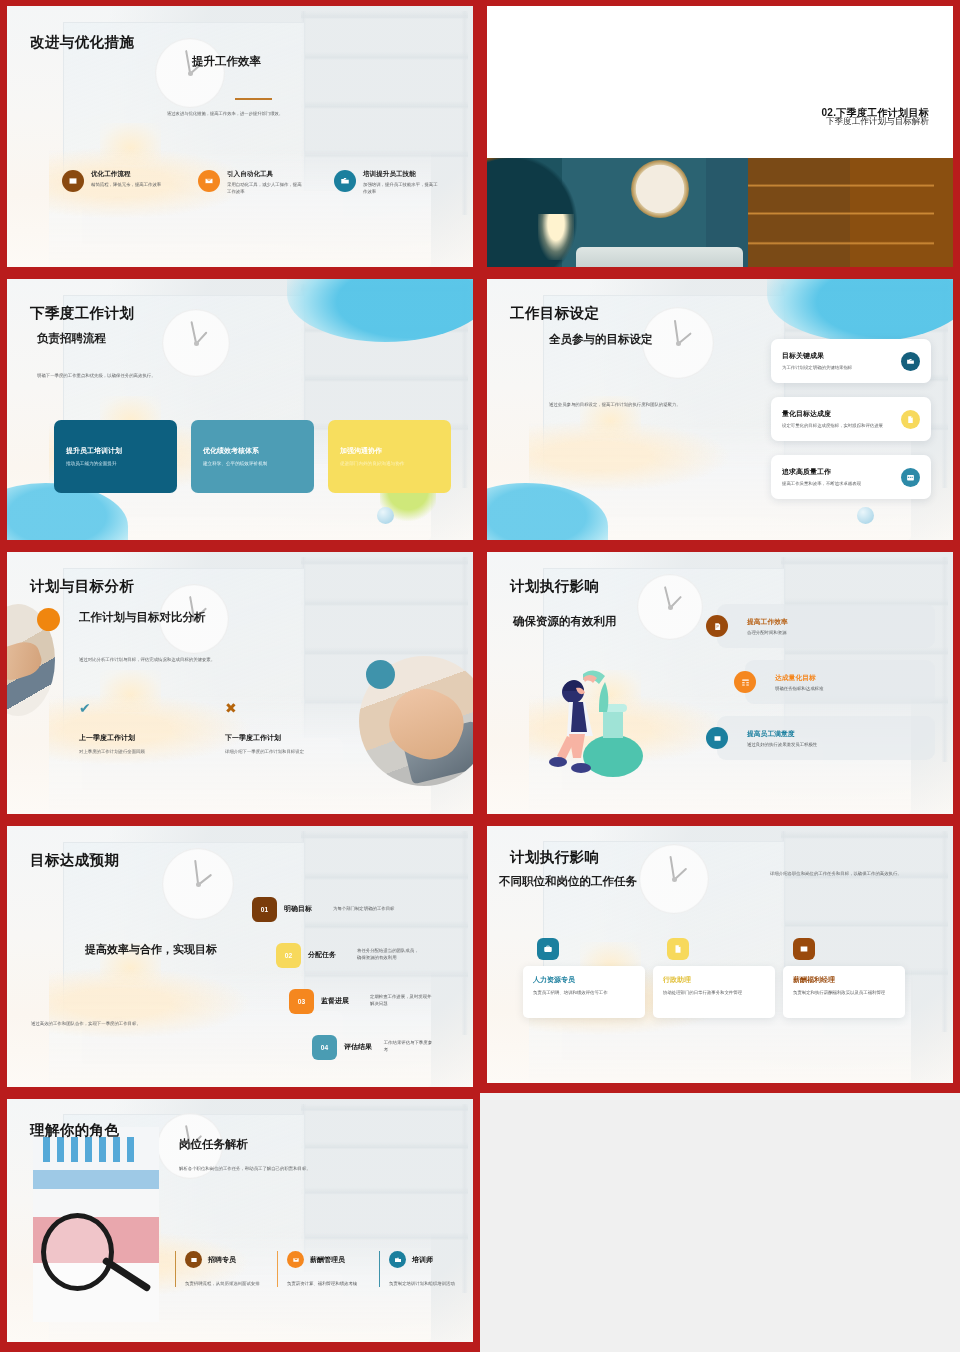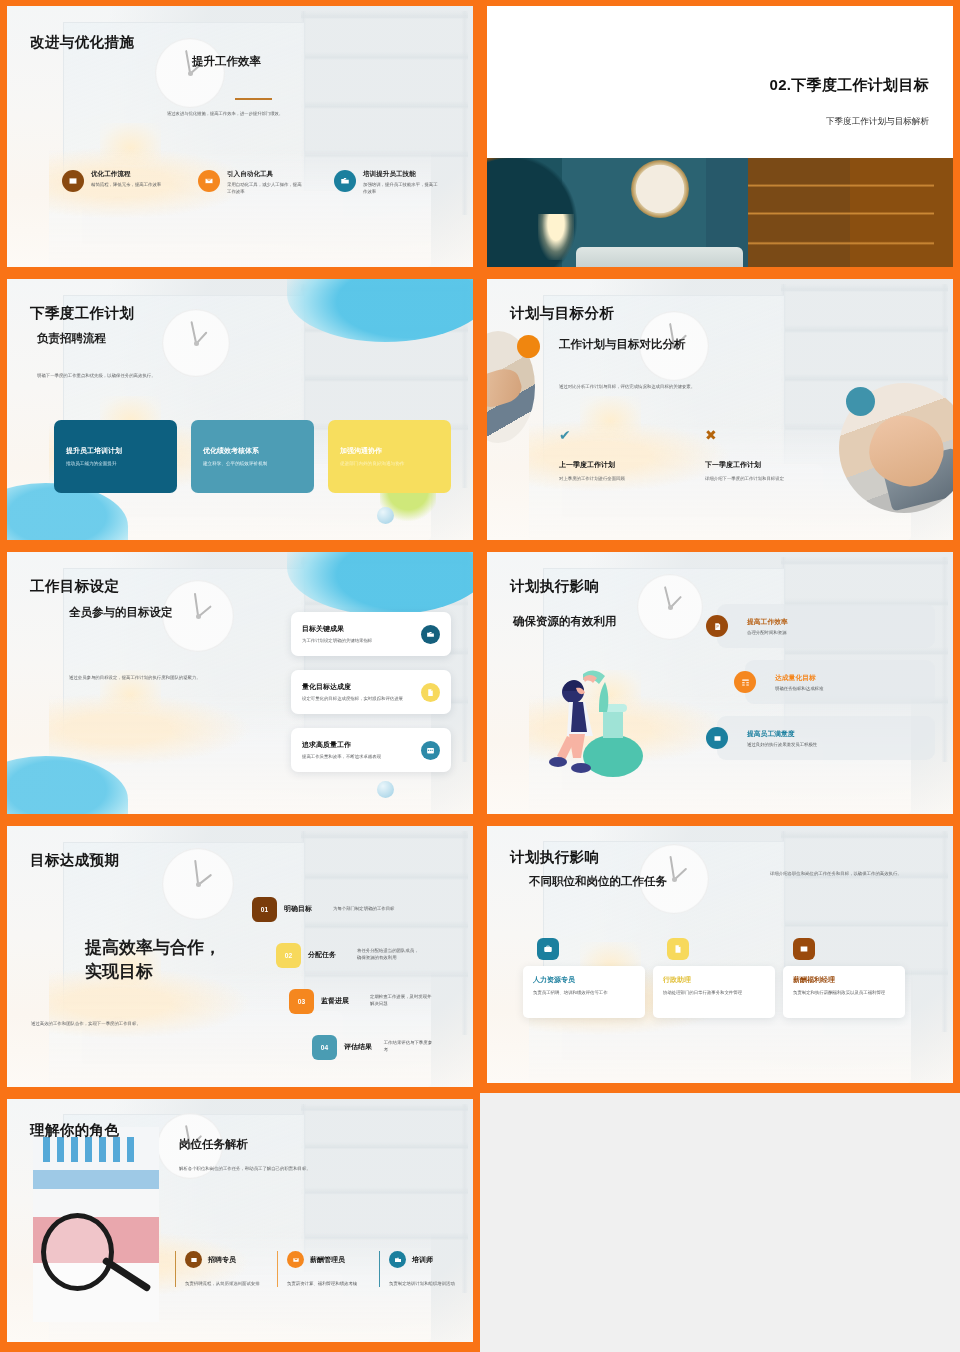--- a/index.html
+++ b/index.html
@@ -12,21 +12,21 @@
   .deck{
     width:960px; height:1352px;
     display:grid;
     grid-template-columns:480px 480px;
     grid-template-rows:273px 273px 274px 273px 259px;
   }
   .slide{
     position:relative;
     width:480px;
     overflow:hidden;
-    background:#f97316;
+    background:#b91c1c;
   }
   .inner{
     position:absolute;
     left:7px; top:6px; right:7px; bottom:6px;
     overflow:hidden;
     background:#fdfdfd;
   }
   .r5 .inner{ bottom:10px; }
 
   
@@ -101,21 +101,21 @@
   .s1 .rule{ position:absolute; left:228px; top:92px; width:37px; height:1.6px; background:#c07a2a; z-index:6; }
   .s1 .desc{ left:160px; top:104px; width:215px; font-size:4.3px; }
   .s1 .feats{ position:absolute; left:55px; top:164px; width:380px; display:flex; gap:28px; z-index:6; }
   .s1 .feat{ width:112px; display:flex; gap:7px; }
   .s1 .fic{ width:22px; height:22px; border-radius:50%; flex:0 0 22px; display:flex; align-items:center; justify-content:center; }
   .s1 .ft{ font-size:6.6px; font-weight:bold; color:#1b1b1b; line-height:1.25; }
   .s1 .fd{ font-size:4.4px; color:#57595b; line-height:1.6; margin-top:3px; }
 
   
   .sec .inner{ background:#ffffff; }
-  .sec .st{ position:absolute; right:24px; top:70px; font-size:15px; font-weight:bold; color:#121212; letter-spacing:.3px; }
+  .sec .st{ position:absolute; right:24px; top:100px; font-size:10px; font-weight:bold; color:#121212; letter-spacing:.3px; }
   .sec .ss{ position:absolute; right:24px; top:110px; font-size:8.6px; color:#2b2b2b; }
   .sec .photo{
     position:absolute; left:0; right:0; top:152px; bottom:0;
     background:
       radial-gradient(circle at 5% 58%, #0e3a46 0 14%, rgba(14,58,70,0) 15%),
       linear-gradient(90deg,#9a4f06 0 6%, #1d5360 6% 16%, #2b6372 16% 47%, #27596a 47% 56%, #7a4a16 56% 78%, #8a4f10 78% 100%);
   }
   .sec .photo .clockface{
     position:absolute; left:31%; top:2%; width:58px; height:58px; border-radius:50%;
     background:radial-gradient(circle,#f3ece0 0 58%, #d8c49a 60%, #b79456 68%, rgba(183,148,86,0) 78%);
@@ -206,34 +206,34 @@
   .s6 .row{ background:rgba(228,232,235,.62); border-radius:9px; height:44px;
     display:flex; align-items:center; padding:0 10px 0 30px; position:relative; }
   .s6 .row.ind{ margin-left:28px; }
   .s6 .ric{ position:absolute; left:-11px; top:50%; margin-top:-11px;
     width:22px; height:22px; border-radius:50%; display:flex; align-items:center; justify-content:center; }
   .s6 .row h4{ font-size:6.8px; font-weight:bold; }
   .s6 .row p{ font-size:4.4px; color:#55585a; margin-top:3px; }
 
   
   .s7 .ttl{ left:23px; top:25px; }
-  .s7 .h2{ left:78px; top:110px; width:140px; font-size:17px; line-height:1.4; }
+  .s7 .h2{ left:78px; top:116px; width:140px; font-size:11px; line-height:1.4; }
   .s7 .desc{ left:24px; top:194px; width:230px; font-size:4.4px; }
   .s7 .steps{ position:absolute; left:245px; top:60px; width:180px; z-index:6; }
   .s7 .step{ display:flex; align-items:center; gap:7px; height:46px; }
   .s7 .step .num{ width:25px; height:25px; border-radius:6px; flex:0 0 25px;
     display:flex; align-items:center; justify-content:center; font-size:6.6px; font-weight:bold; color:#fff; }
   .s7 .step .lab{ font-size:7px; font-weight:bold; color:#161616; width:42px; }
   .s7 .step .txt{ font-size:4.4px; color:#56585a; line-height:1.55; width:62px; }
   .s7 .i1{ margin-left:0px; } .s7 .i2{ margin-left:24px; }
   .s7 .i3{ margin-left:37px; } .s7 .i4{ margin-left:60px; }
 
   
   .s9 .ttl{ left:23px; top:22px; }
-  .s9 .h2{ left:42px; top:48px; font-size:11.5px; }
+  .s9 .h2{ left:12px; top:48px; font-size:11.5px; }
   .s9 .desc{ right:48px; top:44px; width:135px; font-size:4.4px; text-align:left; }
   .s9 .icons{ position:absolute; left:44px; top:112px; width:380px; z-index:6; }
   .s9 .ic{ position:absolute; width:22px; height:22px; border-radius:6px;
     display:flex; align-items:center; justify-content:center; }
   .s9 .cards{ position:absolute; left:36px; top:140px; width:412px; display:flex; gap:8px; z-index:6; }
   .s9 .card{ width:122px; height:52px; background:#fff; border-radius:5px;
     box-shadow:0 2px 8px rgba(30,45,60,.10); padding:9px 10px; }
   .s9 .card h4{ font-size:7px; font-weight:bold; }
   .s9 .card p{ font-size:4.4px; color:#57595b; line-height:1.6; margin-top:4px; }
 
@@ -364,20 +364,81 @@
           <p style="color:#eaf6fa;">建立科学、公平的绩效评价机制</p>
         </div>
         <div class="box" style="background:#f7de5e;">
           <h4 style="color:#fff;">加强沟通协作</h4>
           <p style="color:#fdf3bd;">促进部门内外的良好沟通与协作</p>
         </div>
       </div>
     </div>
   </div>
 
+  <div class="slide s4">
+    <div class="inner">
+      <div class="roombg">
+          <div class="panel"></div>
+          <div class="lamp"></div>
+          <div class="sofa"></div>
+        </div>
+      <div class="blobtl"></div>
+      <div class="blobbl"></div>
+      <div class="ball"></div>
+      <div class="clock" style="left:155px;top:28px;width:72px;height:72px;">
+        <div class="hand" style="width:24px;transform:rotate(-98deg);"></div>
+        <div class="hand" style="width:17px;transform:rotate(-40deg);"></div>
+        <div class="dot"></div>
+      </div>
+      <div class="ttl">工作目标设定</div>
+      <div class="sub-h h2">全员参与的目标设定</div>
+      <div class="para desc">通过全员参与的目标设定，提高工作计划的执行度和团队的凝聚力。</div>
+      <div class="cards">
+        <div class="card">
+          <div class="txt">
+            <h4>目标关键成果</h4>
+            <p>为工作计划设定明确的关键结果指标</p>
+          </div>
+          <div class="cic ico" style="background:#15607d;">
+            <svg width="9" height="9" viewBox="0 0 24 24" fill="#fff">
+                <path d="M3 7h7l2 2h9v9H3z"></path>
+                <rect x="9" y="5" width="6" height="3" rx="1"></rect>
+              </svg>
+          </div>
+        </div>
+        <div class="card">
+          <div class="txt">
+            <h4>量化目标达成度</h4>
+            <p>设定可量化的目标达成度指标，实时跟踪和评估进展</p>
+          </div>
+          <div class="cic ico" style="background:#f7d95c;">
+            <svg width="9" height="9" viewBox="0 0 24 24" fill="#fff">
+                <path d="M6 3h8l4 4v14H6z"></path>
+                <path d="M14 3v4h4" fill="#f7d95c"></path>
+              </svg>
+          </div>
+        </div>
+        <div class="card">
+          <div class="txt">
+            <h4>追求高质量工作</h4>
+            <p>提高工作质量和效率，不断追求卓越表现</p>
+          </div>
+          <div class="cic ico" style="background:#2d8aa8;">
+            <svg width="9" height="9" viewBox="0 0 24 24" fill="#fff">
+                <rect x="3" y="5" width="18" height="15" rx="2"></rect>
+                <rect x="5" y="10" width="3" height="3" fill="#2d8aa8"></rect>
+                <rect x="10" y="10" width="3" height="3" fill="#2d8aa8"></rect>
+                <rect x="15" y="10" width="3" height="3" fill="#2d8aa8"></rect>
+              </svg>
+          </div>
+        </div>
+      </div>
+    </div>
+  </div>
+
   <div class="slide s5">
     <div class="inner">
       <div class="roombg">
           <div class="panel"></div>
           <div class="lamp"></div>
           <div class="sofa"></div>
         </div>
       <div class="clock" style="left:152px;top:32px;width:70px;height:70px;">
         <div class="hand" style="width:24px;transform:rotate(-100deg);"></div>
         <div class="hand" style="width:17px;transform:rotate(-44deg);"></div>
@@ -397,81 +458,20 @@
       <div class="para desc">通过对比分析工作计划与目标，评估完成情况和达成目标的关键要素。</div>
       <div class="cmp cmpA">
         <div class="mark" style="color:#3f93ab;">✔</div>
         <h4>上一季度工作计划</h4>
         <p>对上季度的工作计划进行全面回顾</p>
       </div>
       <div class="cmp cmpB">
         <div class="mark" style="color:#b5650c;">✖</div>
         <h4>下一季度工作计划</h4>
         <p>详细介绍下一季度的工作计划和目标设定</p>
-      </div>
-    </div>
-  </div>
-
-  <div class="slide s4">
-    <div class="inner">
-      <div class="roombg">
-          <div class="panel"></div>
-          <div class="lamp"></div>
-          <div class="sofa"></div>
-        </div>
-      <div class="blobtl"></div>
-      <div class="blobbl"></div>
-      <div class="ball"></div>
-      <div class="clock" style="left:155px;top:28px;width:72px;height:72px;">
-        <div class="hand" style="width:24px;transform:rotate(-98deg);"></div>
-        <div class="hand" style="width:17px;transform:rotate(-40deg);"></div>
-        <div class="dot"></div>
-      </div>
-      <div class="ttl">工作目标设定</div>
-      <div class="sub-h h2">全员参与的目标设定</div>
-      <div class="para desc">通过全员参与的目标设定，提高工作计划的执行度和团队的凝聚力。</div>
-      <div class="cards">
-        <div class="card">
-          <div class="txt">
-            <h4>目标关键成果</h4>
-            <p>为工作计划设定明确的关键结果指标</p>
-          </div>
-          <div class="cic ico" style="background:#15607d;">
-            <svg width="9" height="9" viewBox="0 0 24 24" fill="#fff">
-                <path d="M3 7h7l2 2h9v9H3z"></path>
-                <rect x="9" y="5" width="6" height="3" rx="1"></rect>
-              </svg>
-          </div>
-        </div>
-        <div class="card">
-          <div class="txt">
-            <h4>量化目标达成度</h4>
-            <p>设定可量化的目标达成度指标，实时跟踪和评估进展</p>
-          </div>
-          <div class="cic ico" style="background:#f7d95c;">
-            <svg width="9" height="9" viewBox="0 0 24 24" fill="#fff">
-                <path d="M6 3h8l4 4v14H6z"></path>
-                <path d="M14 3v4h4" fill="#f7d95c"></path>
-              </svg>
-          </div>
-        </div>
-        <div class="card">
-          <div class="txt">
-            <h4>追求高质量工作</h4>
-            <p>提高工作质量和效率，不断追求卓越表现</p>
-          </div>
-          <div class="cic ico" style="background:#2d8aa8;">
-            <svg width="9" height="9" viewBox="0 0 24 24" fill="#fff">
-                <rect x="3" y="5" width="18" height="15" rx="2"></rect>
-                <rect x="5" y="10" width="3" height="3" fill="#2d8aa8"></rect>
-                <rect x="10" y="10" width="3" height="3" fill="#2d8aa8"></rect>
-                <rect x="15" y="10" width="3" height="3" fill="#2d8aa8"></rect>
-              </svg>
-          </div>
-        </div>
       </div>
     </div>
   </div>
 
   <div class="slide s6">
     <div class="inner">
       <div class="roombg">
           <div class="panel"></div>
           <div class="lamp"></div>
           <div class="sofa"></div>

